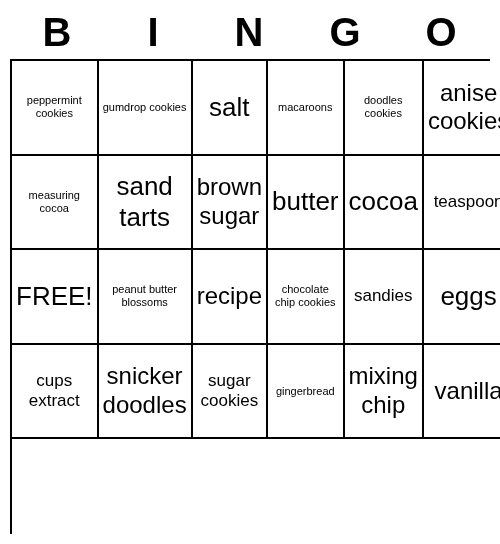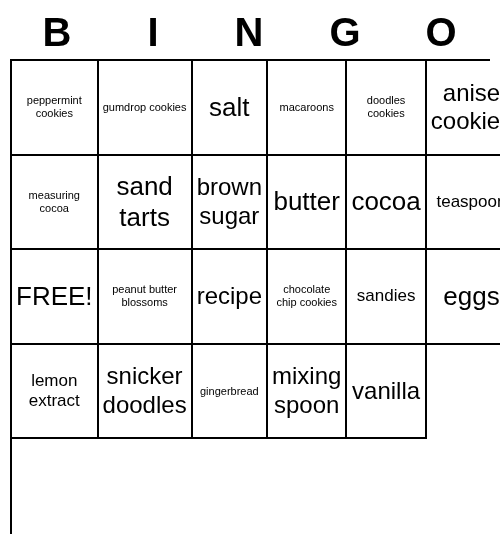--- a/index.html
+++ b/index.html
@@ -136,27 +136,30 @@
     <div class="cell">
       <span class="cell-text size-xsmall">chocolate chip cookies</span>
     </div>
     <div class="cell">
       <span class="cell-text size-small">sandies</span>
     </div>
     <div class="cell">
       <span class="cell-text size-large">eggs</span>
     </div>
     <div class="cell">
-      <span class="cell-text size-small">lemon extract</span>
+      <span class="cell-text size-small">cups extract</span>
     </div>
     <div class="cell">
       <span class="cell-text size-medium">snicker doodles</span>
     </div>
     <div class="cell">
+      <span class="cell-text size-small">sugar cookies</span>
+    </div>
+    <div class="cell">
       <span class="cell-text size-xsmall">gingerbread</span>
     </div>
     <div class="cell">
-      <span class="cell-text size-medium">mixing spoon</span>
+      <span class="cell-text size-medium">mixing chip</span>
     </div>
     <div class="cell">
       <span class="cell-text size-medium">vanilla</span>
     </div>
   </div>
 
 </body></html>

